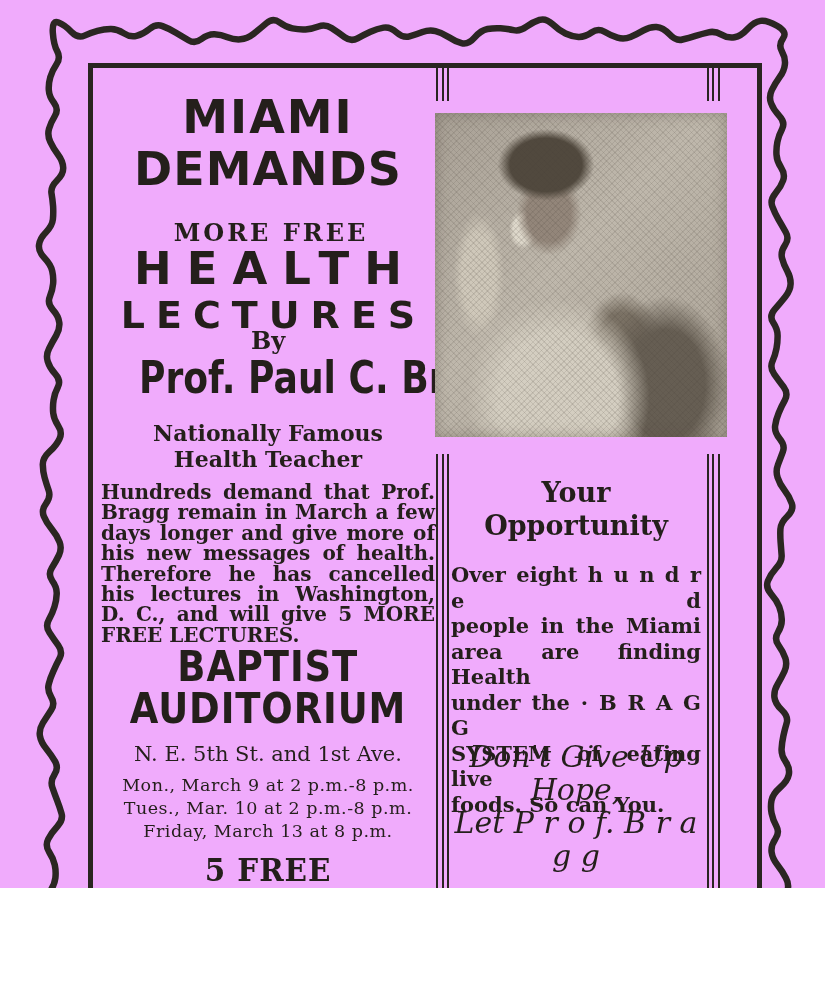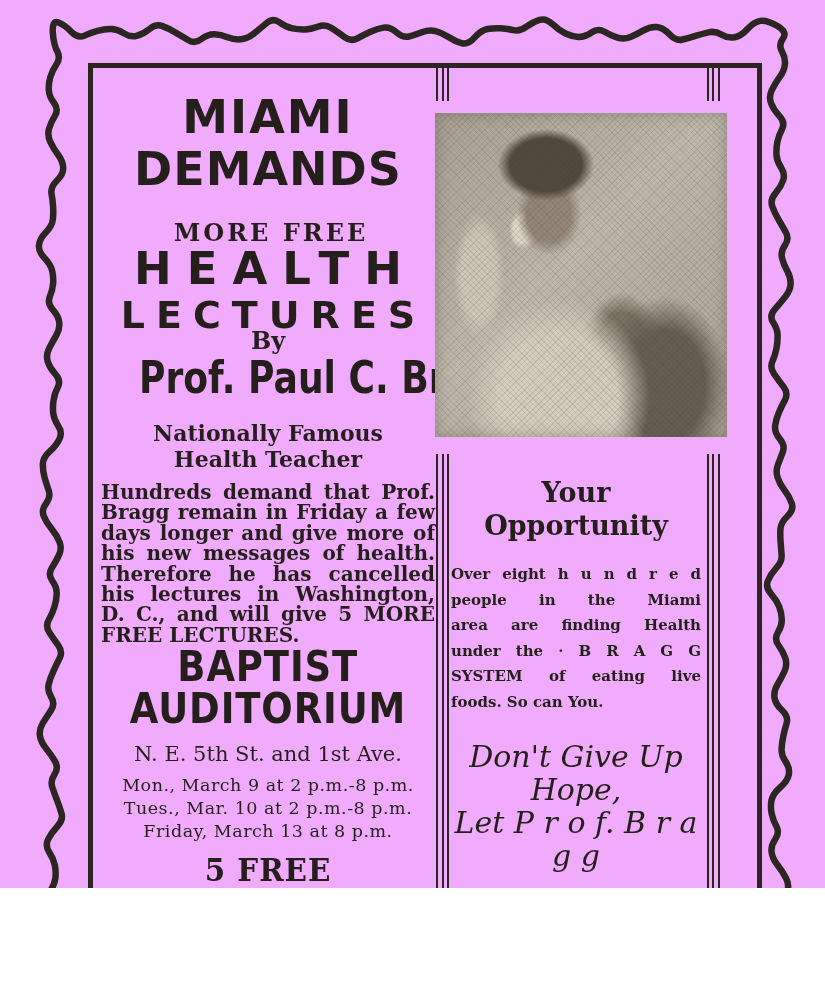--- a/index.html
+++ b/index.html
@@ -69,21 +69,21 @@
       radial-gradient(ellipse 42px 54px at 39% 31%, #93867a 0 52%, rgba(147,134,122,0) 78%),
       radial-gradient(ellipse 17px 24px at 30% 36%, #ded8cb 0 55%, rgba(222,216,203,0) 80%),
       radial-gradient(ellipse 32px 78px at 15% 50%, #cfc8ba 0 52%, rgba(207,200,186,0) 80%),
       radial-gradient(ellipse 115px 125px at 42% 88%, #d4cec1 0 52%, rgba(212,206,193,0) 80%),
       radial-gradient(ellipse 82px 115px at 79% 84%, #665e53 0 48%, rgba(102,94,83,0) 78%),
       radial-gradient(ellipse 52px 64px at 64% 70%, #7b7265 0 42%, rgba(123,114,101,0) 75%),
       linear-gradient(135deg, #a8a095 0%, #bfb8ac 45%, #aba397 100%);
     box-shadow:inset 0 0 14px rgba(90,82,72,.45);
   }
   .b-opp   {top:408px;font-weight:700;font-size:27px;line-height:33px;}
-  .b-rbody {top:494px;font-weight:700;font-size:15px;line-height:25.5px;}
+  .b-rbody {top:494px;font-weight:700;font-size:21px;line-height:25.5px;}
   .b-slogan{top:672px;font-weight:400;font-style:italic;font-size:30px;line-height:33px;}
 </style>
 </head>
 <body>
 
 <div class="page">
 
   <svg class="wavy-svg" viewBox="0 0 825 987">
     <path id="wavyPath" fill="none" stroke="#2b2622" stroke-width="6.5" stroke-linejoin="round" stroke-linecap="round" d="M52.8 32.4 Q52.0 20.0 58.5 22.5 Q65.0 25.1 71.5 31.9 Q78.0 38.6 84.5 35.6 Q91.0 32.5 97.5 30.8 Q104.0 29.2 110.5 29.0 Q117.0 28.8 123.5 33.1 Q130.0 37.4 136.5 35.8 Q143.0 34.2 149.5 28.9 Q156.0 23.7 162.5 26.1 Q169.0 28.5 175.5 32.5 Q182.0 36.4 188.5 40.2 Q195.0 44.1 201.5 39.0 Q208.0 34.0 214.5 34.2 Q221.0 34.5 227.5 37.2 Q234.0 39.8 240.5 39.3 Q247.0 38.8 253.5 33.8 Q260.0 28.7 266.5 23.1 Q273.0 17.5 279.5 22.3 Q286.0 27.1 292.5 28.4 Q299.0 29.7 305.5 29.4 Q312.0 29.1 318.5 26.5 Q325.0 23.8 331.5 28.0 Q338.0 32.2 344.5 37.1 Q351.0 41.9 357.5 38.3 Q364.0 34.7 370.5 31.7 Q377.0 28.7 383.5 27.6 Q390.0 26.4 396.5 32.3 Q403.0 38.1 409.5 36.4 Q416.0 34.7 422.5 32.1 Q429.0 29.6 435.5 31.1 Q442.0 32.6 448.5 37.0 Q455.0 41.3 461.5 43.1 Q468.0 45.0 474.5 37.6 Q481.0 30.2 487.5 29.0 Q494.0 27.9 500.5 28.3 Q507.0 28.7 513.5 30.1 Q520.0 31.6 526.5 26.7 Q533.0 21.9 539.5 19.9 Q546.0 17.9 552.5 24.2 Q559.0 30.4 565.5 33.5 Q572.0 36.6 578.5 36.9 Q585.0 37.1 591.5 32.5 Q598.0 27.9 604.5 31.8 Q611.0 35.7 617.5 37.7 Q624.0 39.7 630.5 37.0 Q637.0 34.2 643.5 30.4 Q650.0 26.6 656.5 27.0 Q663.0 27.4 669.5 34.3 Q676.0 41.3 682.5 39.5 Q689.0 37.8 695.5 35.8 Q702.0 33.8 708.5 32.3 Q715.0 30.8 721.5 34.6 Q728.0 38.5 734.5 37.3 Q741.0 36.1 747.5 29.0 Q754.0 21.9 760.5 20.9 Q767.0 20.0 777.4 26.0 Q787.8 32.0 783.0 38.5 Q778.2 44.9 781.9 51.4 Q785.6 57.8 784.9 64.3 Q784.3 70.7 779.6 77.2 Q775.0 83.7 771.8 90.1 Q768.7 96.6 771.0 103.0 Q773.3 109.5 779.4 115.9 Q785.5 122.4 782.1 128.9 Q778.7 135.3 777.4 141.8 Q776.1 148.2 776.5 154.7 Q776.8 161.1 781.1 167.6 Q785.4 174.1 783.1 180.5 Q780.9 187.0 775.4 193.4 Q769.9 199.9 772.3 206.3 Q774.7 212.8 778.4 219.3 Q782.2 225.7 785.8 232.2 Q789.5 238.6 785.0 245.1 Q780.5 251.5 782.0 258.0 Q783.6 264.5 787.2 270.9 Q790.8 277.4 790.6 283.8 Q790.4 290.3 785.3 296.7 Q780.1 303.2 774.5 309.7 Q769.0 316.1 773.2 322.6 Q777.5 329.0 777.6 335.5 Q777.7 341.9 776.5 348.4 Q775.3 354.9 772.5 361.3 Q769.6 367.8 774.2 374.2 Q778.8 380.7 783.7 387.1 Q788.5 393.6 784.9 400.1 Q781.3 406.5 778.7 413.0 Q776.0 419.4 775.1 425.9 Q774.3 432.3 779.8 438.8 Q785.3 445.3 782.9 451.7 Q780.5 458.2 778.0 464.6 Q775.5 471.1 777.6 477.5 Q779.6 484.0 784.7 490.5 Q789.7 496.9 791.8 503.4 Q794.0 509.8 787.4 516.3 Q780.7 522.7 780.4 529.2 Q780.1 535.7 780.6 542.1 Q781.1 548.6 781.6 555.0 Q782.2 561.5 776.3 567.9 Q770.4 574.4 767.9 580.9 Q765.4 587.3 771.0 593.8 Q776.7 600.2 779.2 606.7 Q781.7 613.1 781.8 619.6 Q781.9 626.1 777.9 632.5 Q773.9 639.0 778.6 645.4 Q783.3 651.9 785.4 658.3 Q787.4 664.8 784.5 671.3 Q781.5 677.7 777.7 684.2 Q773.8 690.6 774.4 697.1 Q775.0 703.5 781.8 710.0 Q788.6 716.5 786.7 722.9 Q784.8 729.4 783.4 735.8 Q782.0 742.3 781.6 748.7 Q781.1 755.2 785.6 761.7 Q790.1 768.1 788.8 774.6 Q787.5 781.0 780.1 787.5 Q772.8 793.9 771.5 800.4 Q770.3 806.9 771.6 813.3 Q772.9 819.8 776.4 826.2 Q779.9 832.7 775.3 839.1 Q770.8 845.6 771.6 852.1 Q772.4 858.5 777.5 865.0 Q782.5 871.4 785.9 877.9 Q789.4 884.3 787.4 890.8 Q785.4 897.3 780.0 903.7 Q774.6 910.2 778.5 916.6 Q782.4 923.1 781.2 931.7 Q780.0 940.3 773.5 939.5 Q767.0 938.6 760.5 934.4 Q754.0 930.1 747.5 933.0 Q741.0 935.8 734.5 941.6 Q728.0 947.3 721.5 945.1 Q715.0 943.0 708.5 939.7 Q702.0 936.4 695.5 933.3 Q689.0 930.2 682.5 934.4 Q676.0 938.6 669.5 935.9 Q663.0 933.2 656.5 928.6 Q650.0 924.1 643.5 923.7 Q637.0 923.3 630.5 928.1 Q624.0 932.8 617.5 937.9 Q611.0 943.0 604.5 939.0 Q598.0 935.0 591.5 935.8 Q585.0 936.7 578.5 938.9 Q572.0 941.1 565.5 944.2 Q559.0 947.3 552.5 942.6 Q546.0 937.9 539.5 933.2 Q533.0 928.6 526.5 932.3 Q520.0 935.9 513.5 938.2 Q507.0 940.5 500.5 941.1 Q494.0 941.6 487.5 936.5 Q481.0 931.4 474.5 934.7 Q468.0 937.9 461.5 940.6 Q455.0 943.3 448.5 940.9 Q442.0 938.5 435.5 933.1 Q429.0 927.7 422.5 925.2 Q416.0 922.7 409.5 928.4 Q403.0 934.2 396.5 933.3 Q390.0 932.4 383.5 931.4 Q377.0 930.5 370.5 930.3 Q364.0 930.2 357.5 936.8 Q351.0 943.5 344.5 946.4 Q338.0 949.4 331.5 944.4 Q325.0 939.3 318.5 937.7 Q312.0 936.1 305.5 936.5 Q299.0 936.8 292.5 940.4 Q286.0 943.9 279.5 938.6 Q273.0 933.3 266.5 931.2 Q260.0 929.2 253.5 932.3 Q247.0 935.5 240.5 939.3 Q234.0 943.2 227.5 942.5 Q221.0 941.8 214.5 935.4 Q208.0 929.0 201.5 931.2 Q195.0 933.4 188.5 934.3 Q182.0 935.2 175.5 934.6 Q169.0 934.0 162.5 928.6 Q156.0 923.3 149.5 924.4 Q143.0 925.5 136.5 932.5 Q130.0 939.6 123.5 940.8 Q117.0 941.9 110.5 941.2 Q104.0 940.5 97.5 938.3 Q91.0 936.1 84.5 941.7 Q78.0 947.3 71.5 946.6 Q65.0 945.9 58.6 941.0 Q52.2 936.0 55.6 929.5 Q59.0 923.1 57.1 916.6 Q55.3 910.2 50.7 903.7 Q46.0 897.3 50.4 890.8 Q54.7 884.3 55.4 877.9 Q56.1 871.4 54.8 865.0 Q53.4 858.5 49.2 852.1 Q44.9 845.6 48.2 839.1 Q51.5 832.7 57.5 826.2 Q63.4 819.8 61.5 813.3 Q59.6 806.9 57.1 800.4 Q54.6 793.9 52.4 787.5 Q50.1 781.0 54.4 774.6 Q58.8 768.1 55.2 761.7 Q51.6 755.2 46.3 748.7 Q40.9 742.3 39.9 735.8 Q38.9 729.4 42.9 722.9 Q47.0 716.5 51.2 710.0 Q55.4 703.5 51.2 697.1 Q47.1 690.6 48.7 684.2 Q50.3 677.7 53.3 671.3 Q56.2 664.8 59.6 658.3 Q63.0 651.9 58.3 645.4 Q53.6 639.0 49.4 632.5 Q45.1 626.1 48.9 619.6 Q52.6 613.1 54.5 606.7 Q56.5 600.2 56.7 593.8 Q57.0 587.3 52.3 580.9 Q47.7 574.4 51.8 567.9 Q55.9 561.5 59.0 555.0 Q62.0 548.6 59.6 542.1 Q57.2 535.7 51.8 529.2 Q46.4 522.7 43.8 516.3 Q41.2 509.8 46.1 503.4 Q50.9 496.9 48.7 490.5 Q46.4 484.0 44.6 477.5 Q42.9 471.1 42.8 464.6 Q42.6 458.2 49.5 451.7 Q56.5 445.3 59.5 438.8 Q62.6 432.3 58.2 425.9 Q53.9 419.4 53.2 413.0 Q52.6 406.5 53.6 400.1 Q54.5 393.6 57.9 387.1 Q61.2 380.7 55.4 374.2 Q49.6 367.8 47.7 361.3 Q45.7 354.9 49.1 348.4 Q52.4 341.9 56.2 335.5 Q60.0 329.0 59.3 322.6 Q58.6 316.1 52.8 309.7 Q47.0 303.2 49.8 296.7 Q52.5 290.3 53.1 283.8 Q53.7 277.4 52.2 270.9 Q50.7 264.5 44.5 258.0 Q38.3 251.5 39.0 245.1 Q39.6 238.6 46.0 232.2 Q52.3 225.7 52.9 219.3 Q53.5 212.8 53.1 206.3 Q52.6 199.9 51.5 193.4 Q50.4 187.0 57.0 180.5 Q63.6 174.1 63.2 167.6 Q62.9 161.1 58.1 154.7 Q53.3 148.2 50.3 141.8 Q47.2 135.3 49.0 128.9 Q50.9 122.4 54.9 115.9 Q58.9 109.5 54.1 103.0 Q49.2 96.6 48.8 90.1 Q48.4 83.7 50.3 77.2 Q52.2 70.7 56.5 64.3 Q60.8 57.8 57.3 51.4 Q53.7 44.9 52.8 32.4 Z"></path>
   </svg>
@@ -103,21 +103,21 @@
     <div class="blk b-by">By</div>
     <div class="blk b-prof">
       <span class="condense">Prof. Paul C. Bragg</span>
     </div>
     <div class="blk b-cred">
       <div>Nationally Famous</div>
       <div>Health Teacher</div>
     </div>
     <div class="blk b-body">
       <div class="jline">Hundreds demand that Prof.</div>
-      <div class="jline">Bragg remain in Friday a few</div>
+      <div class="jline">Bragg remain in March a few</div>
       <div class="jline">days longer and give more of</div>
       <div class="jline">his new messages of health.</div>
       <div class="jline">Therefore he has cancelled</div>
       <div class="jline">his lectures in Washington,</div>
       <div class="jline">D. C., and will give 5 MORE</div>
       <div class="jline last">FREE LECTURES.</div>
     </div>
     <div class="blk b-auditorium">
       <span class="condense88">AUDITORIUM</span>
     </div>

